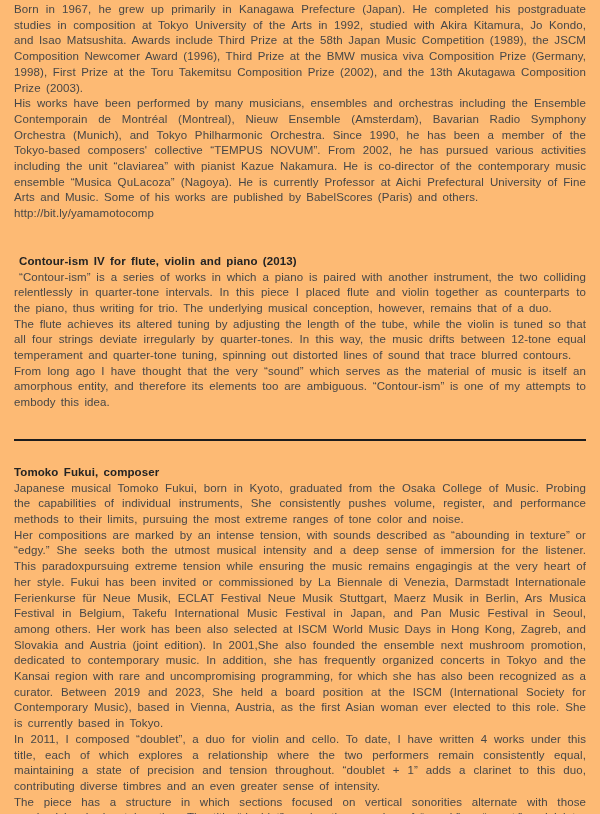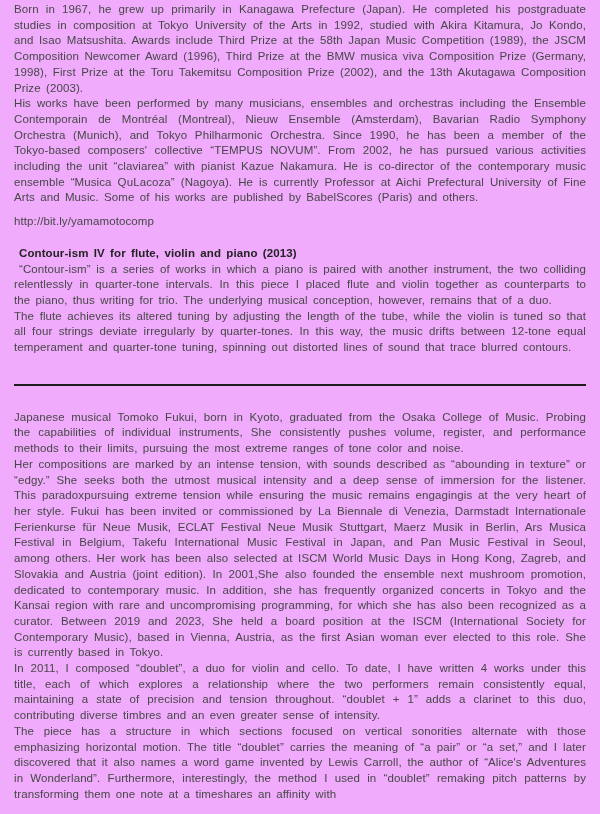--- a/index.html
+++ b/index.html
@@ -5,21 +5,21 @@
   html, body {
     margin: 0;
     padding: 0;
     background: #ffffff;
   }
   .page {
     width: 600px;
     height: 814px;
     box-sizing: border-box;
     padding: 2px 14px 0 14px;
-    background: #f0abfc;
+    background: #fdba74;
     overflow: hidden;
     font-family: "Liberation Sans", "DejaVu Sans", sans-serif;
     font-size: 11.5px;
     line-height: 15.7px;
     color: #474747;
     text-align: justify;
     word-spacing: 2px;
     letter-spacing: 0.1px;
   }
   .para {
@@ -27,58 +27,59 @@
   }
   .heading {
     margin: 0;
     font-size: 11.5px;
     line-height: 15.7px;
     font-weight: bold;
     color: #232323;
     text-align: left;
   }
   .gap-before {
-    margin-top: 16px;
+    margin-top: 32px;
   }
   .indent-sm {
     padding-left: 5px;
   }
   .first-line-indent {
     text-indent: 5px;
   }
   .divider {
     border: none;
     border-top: 2px solid #1d1d1d;
     margin: 28px 0 24px 0;
   }
   .link-line {
     text-align: left;
-    margin-top: 8px;
   }
 </style>
 </head>
 <body>
 
 <div class="page">
 
   <p class="para">Born in 1967, he grew up primarily in Kanagawa Prefecture (Japan). He completed his postgraduate studies in composition at Tokyo University of the Arts in 1992, studied with Akira Kitamura, Jo Kondo, and Isao Matsushita. Awards include Third Prize at the 58th Japan Music Competition (1989), the JSCM Composition Newcomer Award (1996), Third Prize at the BMW musica viva Composition Prize (Germany, 1998), First Prize at the Toru Takemitsu Composition Prize (2002), and the 13th Akutagawa Composition Prize (2003).</p>
 
   <p class="para">His works have been performed by many musicians, ensembles and orchestras including the Ensemble Contemporain de Montréal (Montreal), Nieuw Ensemble (Amsterdam), Bavarian Radio Symphony Orchestra (Munich), and Tokyo Philharmonic Orchestra. Since 1990, he has been a member of the Tokyo-based composers' collective “TEMPUS NOVUM”. From 2002, he has pursued various activities including the unit “claviarea” with pianist Kazue Nakamura. He is co-director of the contemporary music ensemble “Musica QuLacoza” (Nagoya). He is currently Professor at Aichi Prefectural University of Fine Arts and Music. Some of his works are published by BabelScores (Paris) and others.</p>
 
   <p class="para link-line">http://bit.ly/yamamotocomp</p>
 
   <h2 class="heading gap-before indent-sm">Contour-ism IV for flute, violin and piano (2013)</h2>
 
   <p class="para first-line-indent">“Contour-ism” is a series of works in which a piano is paired with another instrument, the two colliding relentlessly in quarter-tone intervals. In this piece I placed flute and violin together as counterparts to the piano, thus writing for trio. The underlying musical conception, however, remains that of a duo.</p>
 
   <p class="para">The flute achieves its altered tuning by adjusting the length of the tube, while the violin is tuned so that all four strings deviate irregularly by quarter-tones. In this way, the music drifts between 12-tone equal temperament and quarter-tone tuning, spinning out distorted lines of sound that trace blurred contours.</p>
 
+  <p class="para">From long ago I have thought that the very “sound” which serves as the material of music is itself an amorphous entity, and therefore its elements too are ambiguous. “Contour-ism” is one of my attempts to embody this idea.</p>
 
   <hr class="divider">
 
+  <h2 class="heading">Tomoko Fukui, composer</h2>
 
   <p class="para">Japanese musical Tomoko Fukui, born in Kyoto, graduated from the Osaka College of Music. Probing the capabilities of individual instruments, She consistently pushes volume, register, and performance methods to their limits, pursuing the most extreme ranges of tone color and noise.</p>
 
   <p class="para">Her compositions are marked by an intense tension, with sounds described as “abounding in texture” or “edgy.” She seeks both the utmost musical intensity and a deep sense of immersion for the listener. This paradoxpursuing extreme tension while ensuring the music remains engagingis at the very heart of her style. Fukui has been invited or commissioned by La Biennale di Venezia, Darmstadt Internationale Ferienkurse für Neue Musik, ECLAT Festival Neue Musik Stuttgart, Maerz Musik in Berlin, Ars Musica Festival in Belgium, Takefu International Music Festival in Japan, and Pan Music Festival in Seoul, among others. Her work has been also selected at ISCM World Music Days in Hong Kong, Zagreb, and Slovakia and Austria (joint edition). In 2001,She also founded the ensemble next mushroom promotion, dedicated to contemporary music. In addition, she has frequently organized concerts in Tokyo and the Kansai region with rare and uncompromising programming, for which she has also been recognized as a curator. Between 2019 and 2023, She held a board position at the ISCM (International Society for Contemporary Music), based in Vienna, Austria, as the first Asian woman ever elected to this role. She is currently based in Tokyo.</p>
 
 
   <p class="para">In 2011, I composed “doublet”, a duo for violin and cello. To date, I have written 4  works under this title, each of which explores a relationship where the two performers remain consistently equal, maintaining a state of precision and tension throughout. “doublet + 1” adds a clarinet to this duo, contributing diverse timbres and an even greater sense of intensity.</p>
 
   <p class="para">The piece has a structure in which sections focused on vertical sonorities alternate with those emphasizing horizontal motion. The title “doublet” carries the meaning of “a pair” or “a set,” and I later discovered that it also names a word game invented by Lewis Carroll, the author of “Alice's Adventures in Wonderland”. Furthermore, interestingly, the method I used in “doublet” remaking pitch patterns by transforming them one note at a timeshares an affinity with</p>
 

